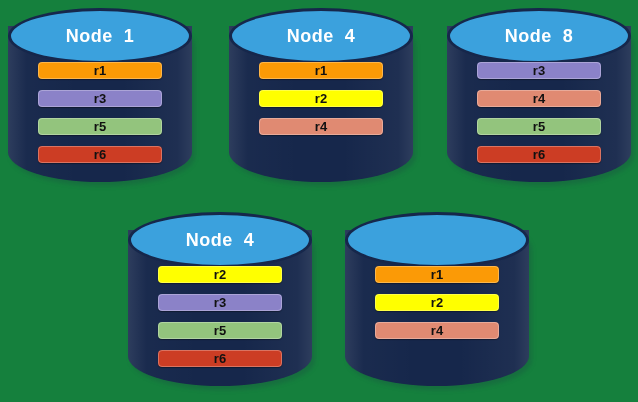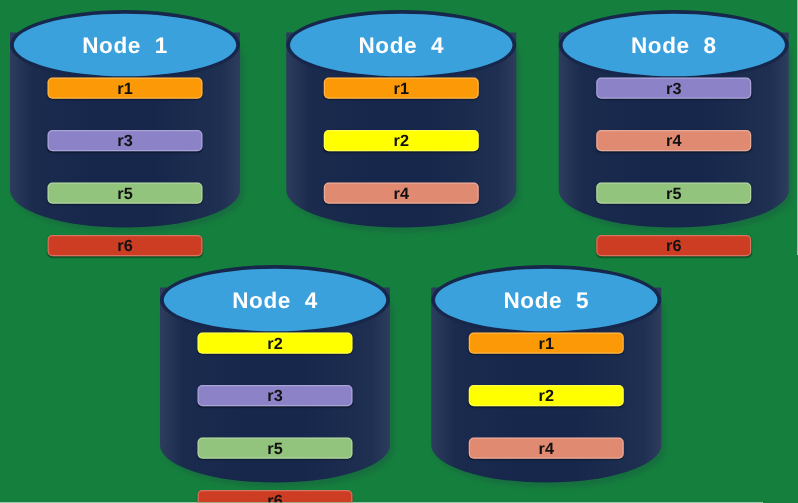--- a/index.html
+++ b/index.html
@@ -92,21 +92,21 @@
   
   .bars {
     position: absolute;
     left: 30px;
     top: 54px;
     width: 124px;
   }
   .bar {
     position: relative;
     height: 17px;
-    margin-bottom: 25px;
+    margin-bottom: 11px;
     border-radius: 4px;
     display: flex;
     align-items: center;
     justify-content: center;
     color: #111111;
     font-size: 13px;
     font-weight: bold;
     box-shadow: 0 1px 1px rgba(0,0,0,0.35);
   }
   .bar::after {
@@ -166,20 +166,19 @@
         <div class="bar" style="background: rgb(255, 255, 0);">r2</div>
         <div class="bar" style="background: rgb(139, 130, 200);">r3</div>
         <div class="bar" style="background: rgb(147, 196, 125);">r5</div>
         <div class="bar" style="background: rgb(204, 61, 36);">r6</div>
       </div>
     </div>
     <div class="node" style="left: 345px; top: 212px;">
       <div class="cyl-shadow"></div>
       <div class="cyl-body" style="background: rgb(22, 39, 75);"></div>
       <div class="cyl-top" style="background: rgb(59, 161, 221); border-color: rgb(22, 39, 75);"></div>
-      <div class="node-label">Node  5</div>
       <div class="bars">
         <div class="bar" style="background: rgb(251, 154, 6);">r1</div>
         <div class="bar" style="background: rgb(255, 255, 0);">r2</div>
         <div class="bar" style="background: rgb(224, 138, 114);">r4</div>
       </div>
     </div>
   </div>
 
 </body></html>

